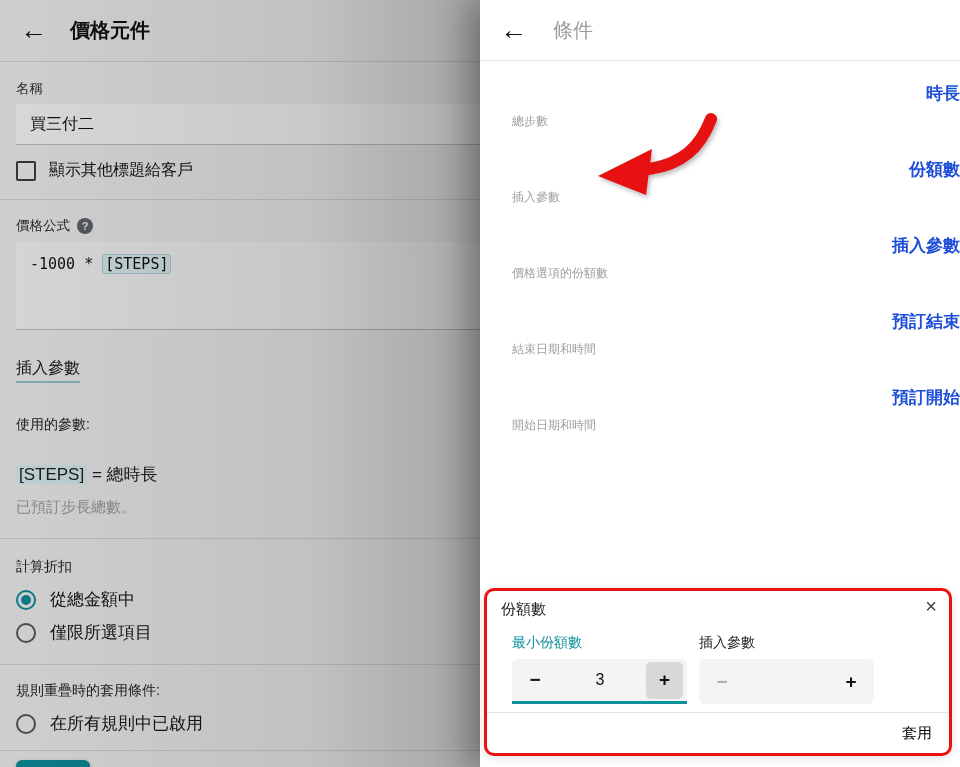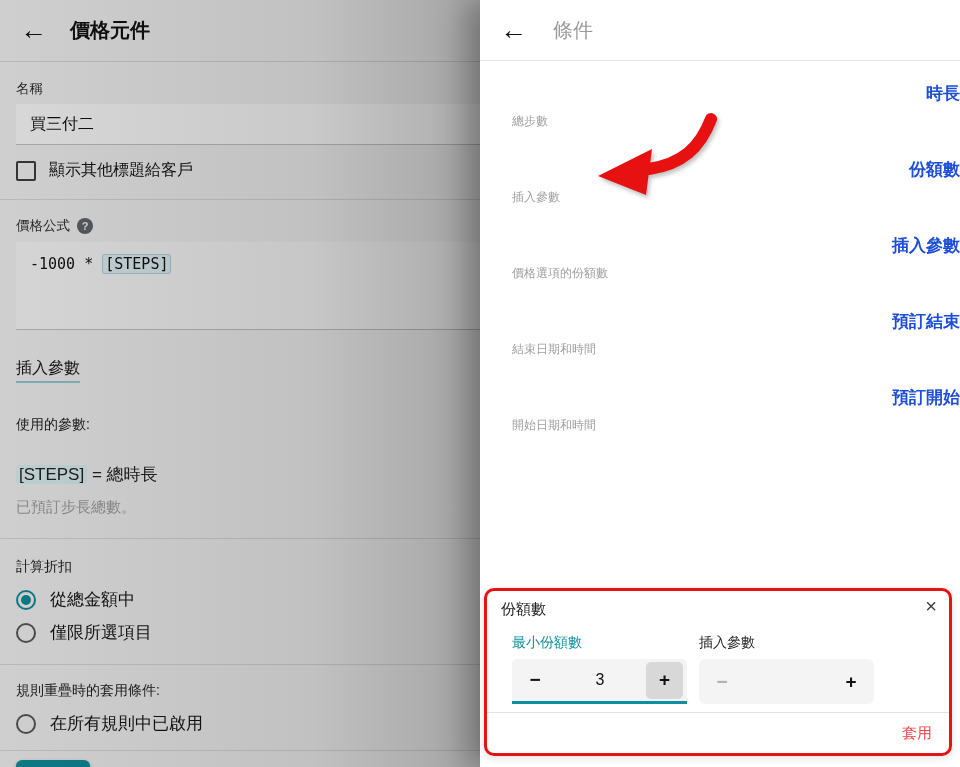--- a/index.html
+++ b/index.html
@@ -78,21 +78,21 @@
   .stepper.focused { border-bottom:3px solid #0e8f9e; border-radius:5px 5px 0 0; }
   .stepper.plain { border-radius:6px; }
   .step-btn { width:46px; text-align:center; font-size:19px; font-weight:700; color:#151515;
     background:none; border:none; cursor:pointer; font-family:inherit; }
   .step-btn.dim { color:#b0b0b0; }
   .step-val { flex:1; text-align:center; font-size:16px; color:#111; }
   .plus-wrap { width:45px; display:flex; justify-content:center; }
   .plus-pressed { width:37px; height:37px; background:#d8d8d8; border:none; border-radius:5px;
     font-size:19px; font-weight:700; color:#111; cursor:pointer; font-family:inherit; }
   .modal-footer { position:absolute; left:0; right:0; bottom:0; height:41px; border-top:1px solid #e2e2e2; }
-  .apply-link { position:absolute; right:17px; bottom:10px; font-size:15px; color:#ef4444; cursor:pointer; }
+  .apply-link { position:absolute; right:17px; bottom:10px; font-size:15px; color:#000000; cursor:pointer; }
 </style>
 </head>
 <body>
 
 <div class="stage">
 
   <div class="left-panel">
     <div class="lp-header">
       <span class="back-arrow">←</span>
       <span class="lp-title">價格元件</span>

